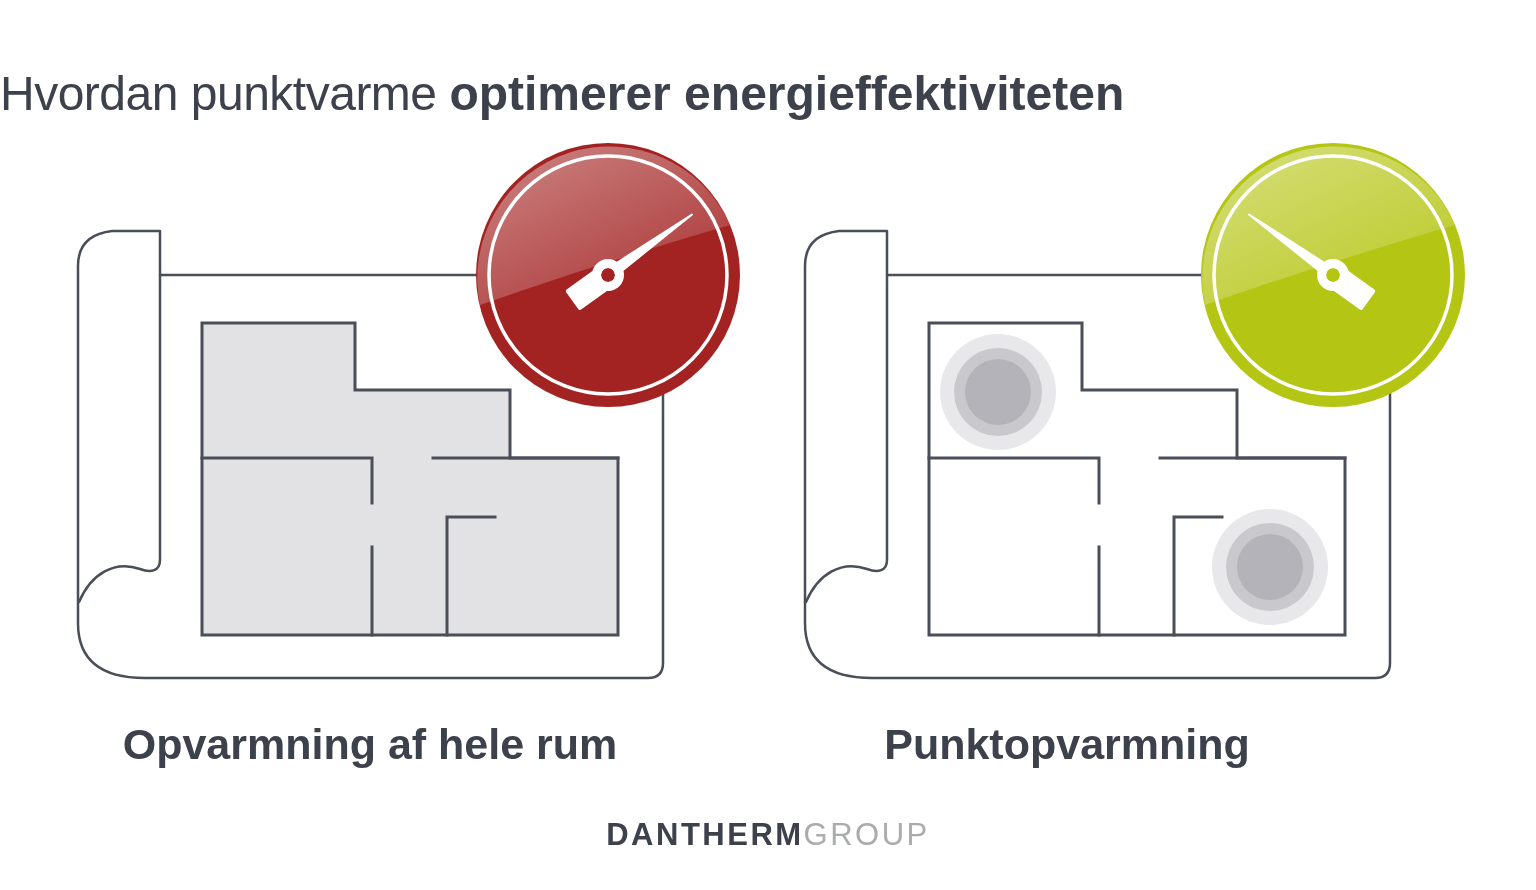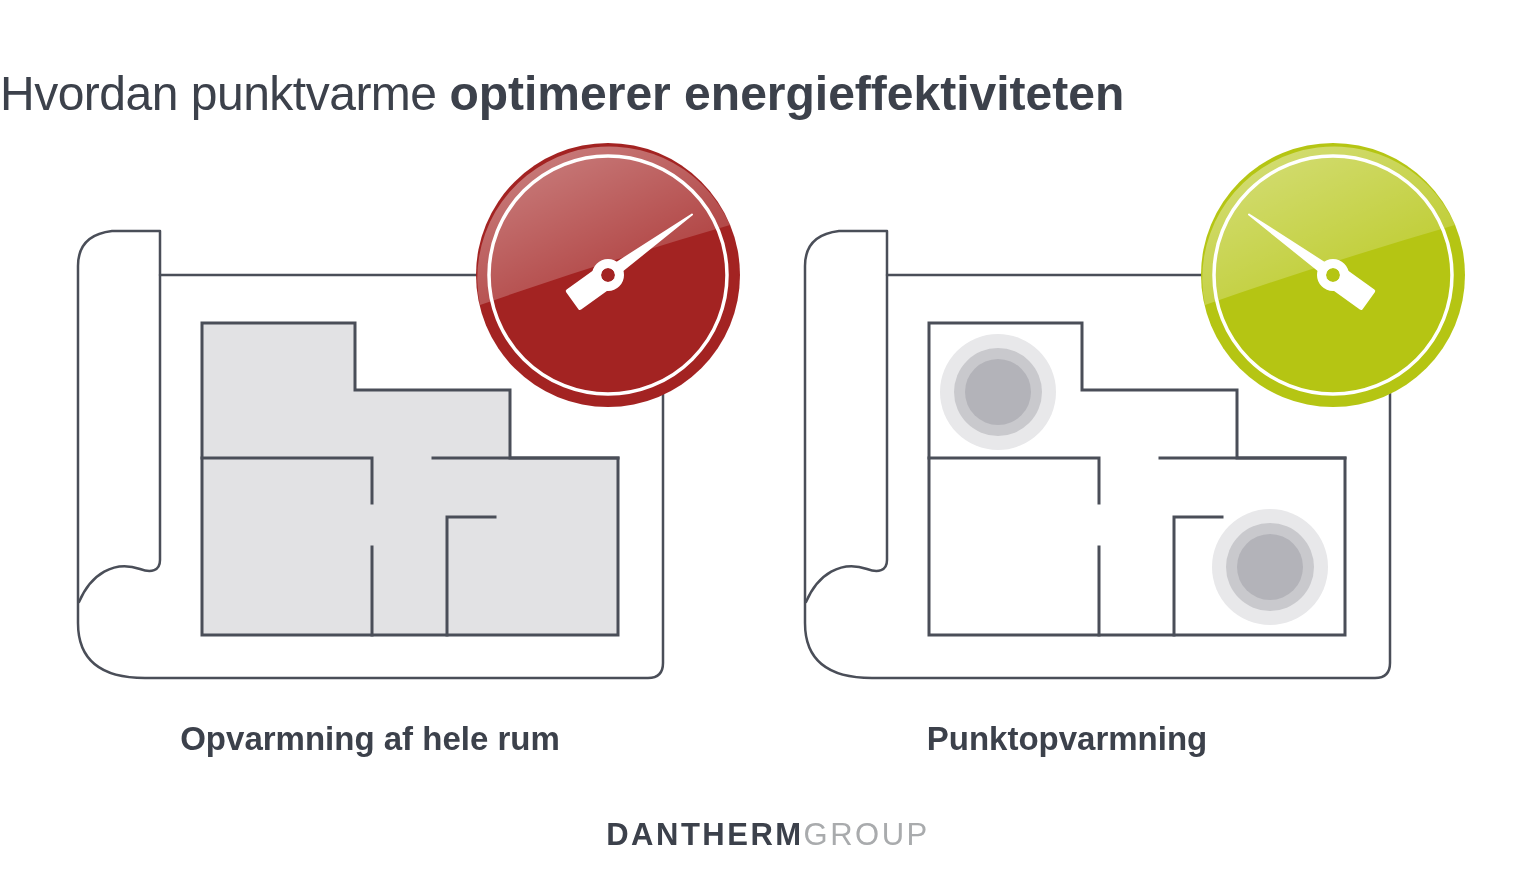--- a/index.html
+++ b/index.html
@@ -7,21 +7,21 @@
     --room:#e2e2e4; --logo-gray:#a9abad;
     --spot-outer:#e8e8ea; --spot-mid:#c9c9cd; --spot-inner:#b3b3b9;
   }
   html,body{margin:0;padding:0;background:#ffffff;}
   .stage{position:relative;width:1536px;height:890px;background:#ffffff;overflow:hidden;
          font-family:"Liberation Sans",sans-serif;}
   .title{position:absolute;top:38px;left:0;right:0;
          font-size:48px;color:var(--ink);font-weight:300;letter-spacing:-0.5px;margin-top:28px;}
   .title .bold{font-weight:700;letter-spacing:0;}
   .canvas{position:absolute;left:0;top:0;}
-  .plabel{position:absolute;top:720px;font-size:33px;font-weight:700;
+  .plabel{position:absolute;top:720px;font-size:43px;font-weight:700;
           color:var(--ink);text-align:center;}
   .plabel.left{left:50px;width:640px;}
   .plabel.right{left:747px;width:640px;}
   .logo{position:absolute;top:817px;left:0;right:0;text-align:center;
         font-size:31px;letter-spacing:2.5px;color:var(--ink);font-weight:600;}
   .logo .grp{color:var(--logo-gray);font-weight:400;}
 </style>
 </head>
 <body>
 

